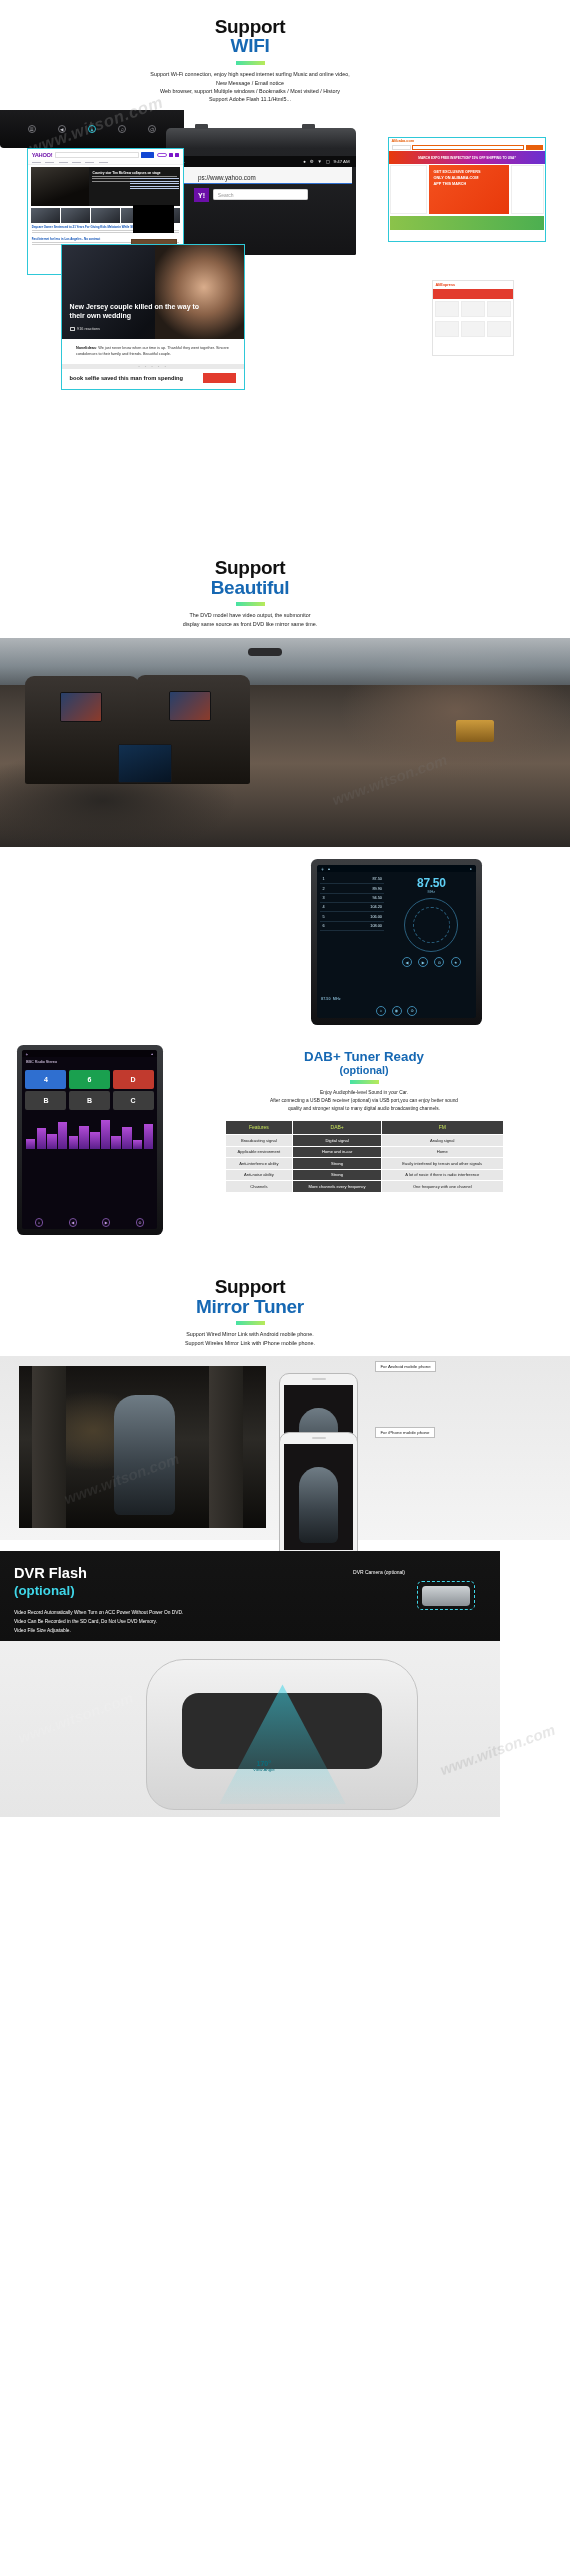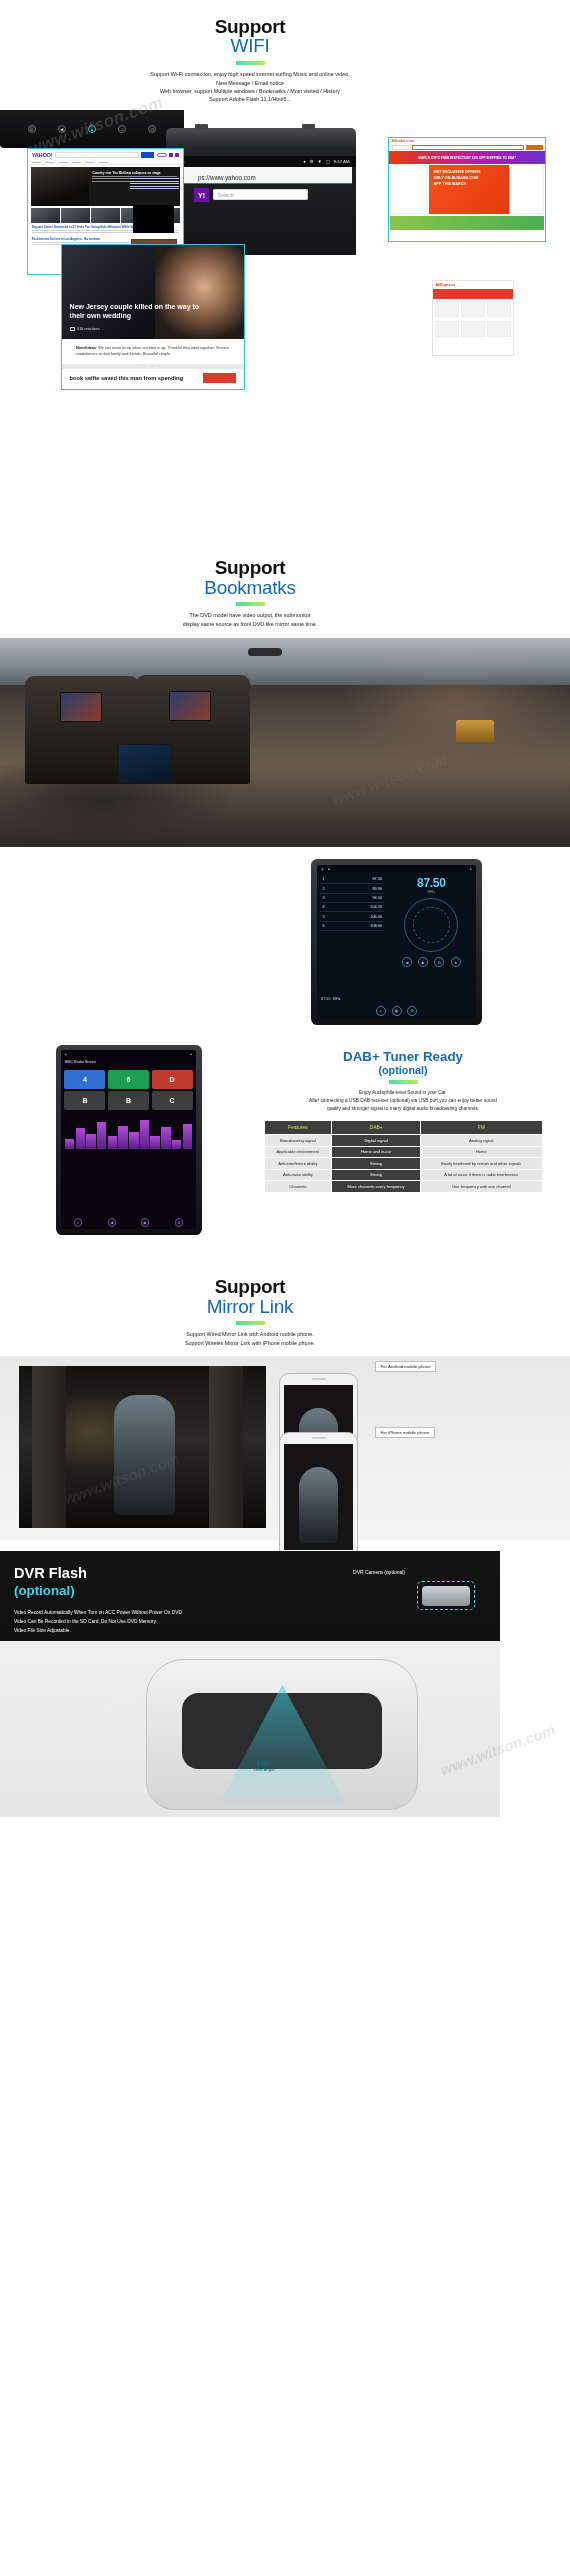--- a/index.html
+++ b/index.html
@@ -12,21 +12,21 @@
   }
   .page { width:500px; position:relative; }
 
   
   .sec-head { text-align:center; }
   .sec-head .l1 {
     font-size:19px; font-weight:bold; color:#111; line-height:1.05;
     letter-spacing:-0.3px;
   }
   .sec-head .l2 {
-    font-size:19px; font-weight:normal; color:#1668b3; line-height:1.05;
+    font-size:19px; font-weight:bold; color:#1668b3; line-height:1.05;
     letter-spacing:-0.3px;
   }
   .rule {
     width:29px; height:3.8px; margin:4.4px auto 0;
     background:linear-gradient(90deg,#46e2a4 0%, #b9ea5a 100%);
   }
   .sec-desc {
     text-align:center; font-size:5.4px; color:#1a1a1a; line-height:1.55;
     margin-top:5.7px;
   }
@@ -164,21 +164,21 @@
   .ru-unit { color:#6fa7c2; font-size:3.8px; }
   .ru-dial { margin-top:3.8px; width:54px;height:54px;border-radius:50%;border:1.3px solid #2a5f7d; position:relative;}
   .ru-dial::after { content:""; position:absolute; inset:7.6px; border-radius:50%; border:0.6px dashed #2a5f7d;}
   .ru-row { display:flex; gap:6.3px; margin-top:5px; }
   .ru-k { width:10px;height:10px;border-radius:50%;border:0.6px solid #3d87ad; color:#7fc9e8; font-size:3.8px; display:flex;align-items:center;justify-content:center;}
   .ru-bottom { position:absolute; left:0; right:0; bottom:2.5px; display:flex; justify-content:center; gap:5.7px;}
   .ru-big { position:absolute; left:3.8px; bottom:16.5px; color:#d9f1fb; font-size:7.6px; font-weight:bold;}
   .ru-big span { font-size:3.8px; color:#7aa8bf; }
 
   
-  #dab { position:relative; height:228px; padding-top:3.8px;margin-left:39px;}
+  #dab { position:relative; height:228px; padding-top:3.8px;}
   .dab-unit { position:absolute; left:16.5px; top:7.6px; width:146px; height:190px;
     background:linear-gradient(180deg,#3a3c3f,#101012); border-radius:6.3px; padding:5.7px;}
   .du-screen { width:100%;height:100%; background:#0a0610; border-radius:2.5px; overflow:hidden; position:relative;}
   .du-status { height:7px; background:#060309; display:flex;align-items:center;padding:0 3.2px;color:#c9a9e8;font-size:3.2px;gap:2.5px;}
   .du-head { padding:2.5px 3.8px; color:#e3d3f2; font-size:3.8px;}
   .du-grid { display:grid; grid-template-columns:repeat(3,1fr); gap:2.5px; padding:3.2px;}
   .du-tile { height:19px; border-radius:1.9px; display:flex;align-items:center;justify-content:center;color:#fff;font-size:7px;font-weight:bold;}
   .du-bars { height:33px; margin:2.5px 3.8px; display:flex; align-items:flex-end; gap:1.3px;}
   .du-bars i { flex:1; background:linear-gradient(180deg,#b14bd6,#5a1f8a); display:block;}
   .du-bottom { position:absolute; left:0;right:0;bottom:2.5px; display:flex;justify-content:space-around;}
@@ -402,21 +402,21 @@
           <span class="cbtn">♫</span>
           <span class="cbtn">⏻</span>
         </div>
       </div>
     </div>
   </section>
 
   <section id="aux">
     <div class="sec-head">
       <div class="l1">Support</div>
-      <div class="l2">Bookmatks</div>
+      <div class="l2">Beautiful</div>
       <div class="rule"></div>
     </div>
     <div class="sec-desc">
       <div>The DVD model have video output, the submonitor</div>
       <div>display same source as front DVD like mirror same time.</div>
     </div>
 
     <div class="car-photo">
       <div class="windshield"></div>
       <div class="mirror"></div>
@@ -583,21 +583,21 @@
             <td class="c2">One frequency with one channel</td>
           </tr>
         </tbody>
       </table>
     </div>
   </section>
 
   <section id="mirror">
     <div class="sec-head">
       <div class="l1">Support</div>
-      <div class="l2">Mirror Link</div>
+      <div class="l2">Mirror Tuner</div>
       <div class="rule"></div>
     </div>
     <div class="sec-desc">
       <div>Support Wired Mirror Link with Android mobile phone.</div>
       <div>Support Wireles Mirror Link with iPhone mobile phone.</div>
     </div>
 
     <div class="mirror-stage">
       <div class="game">
         <span class="game-pillar" style="left:12.7px"></span>

